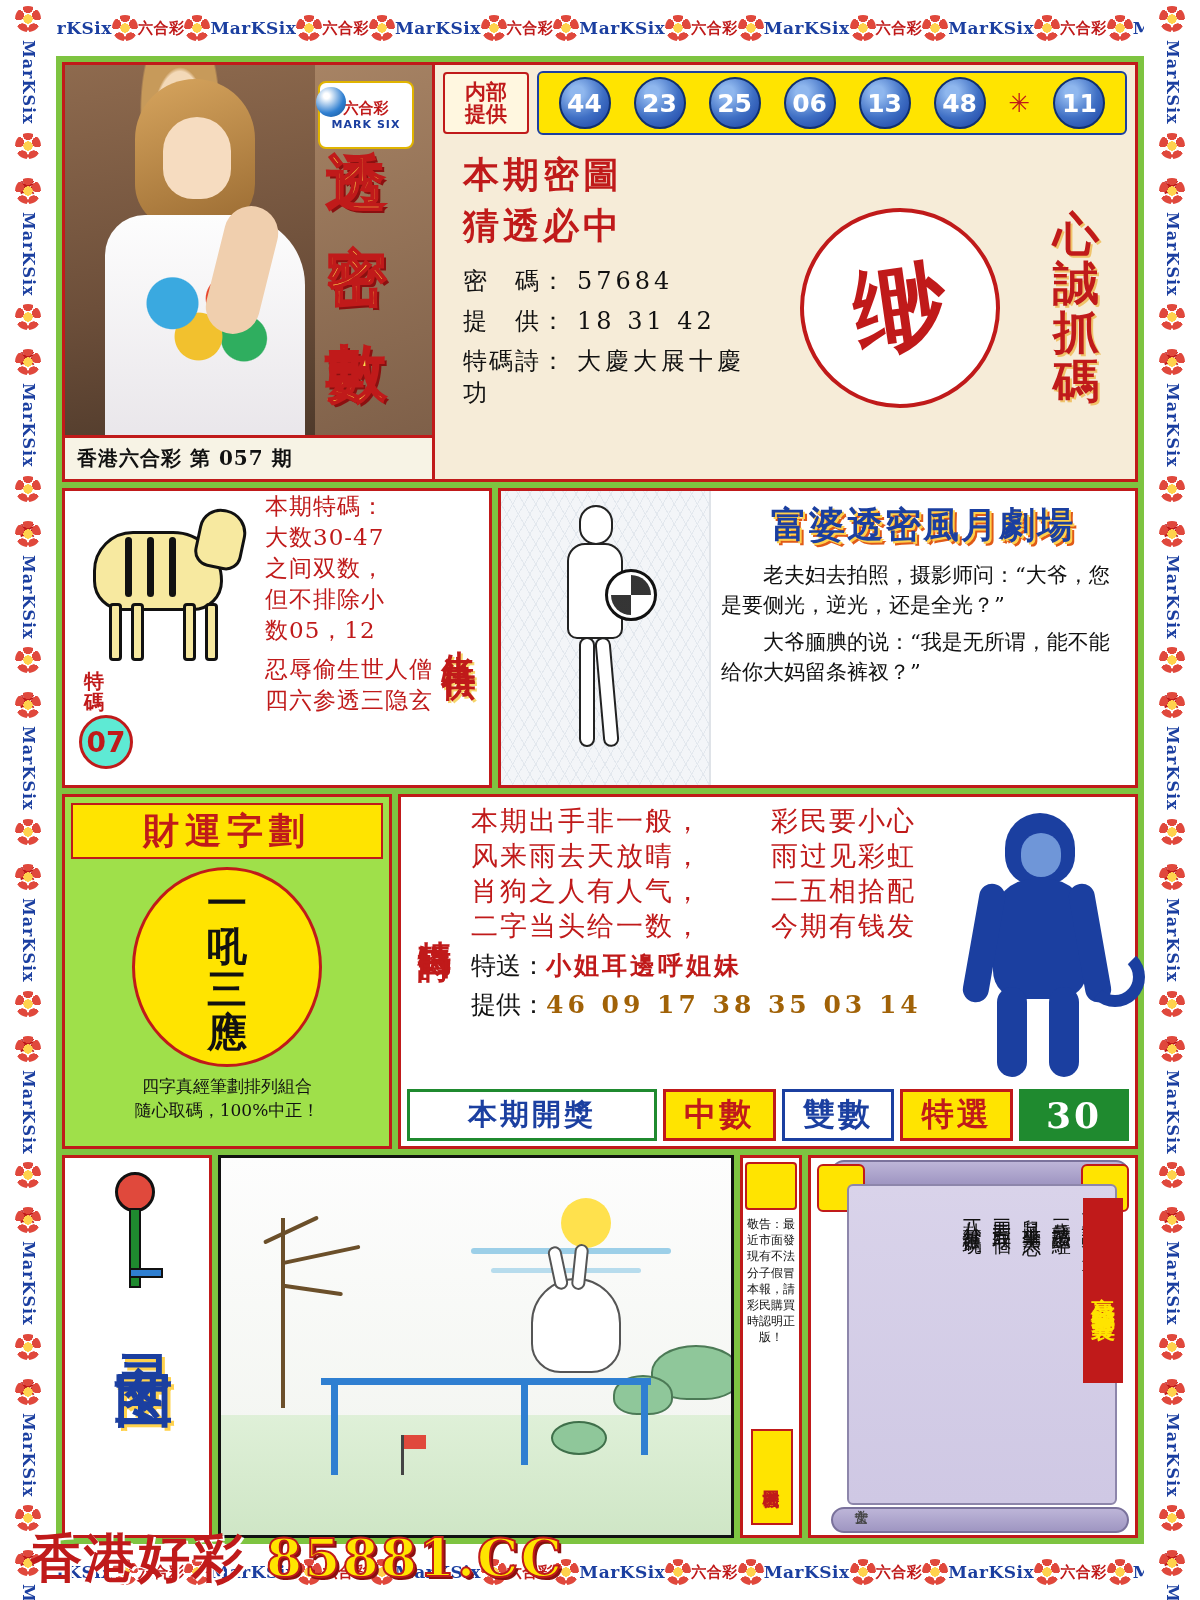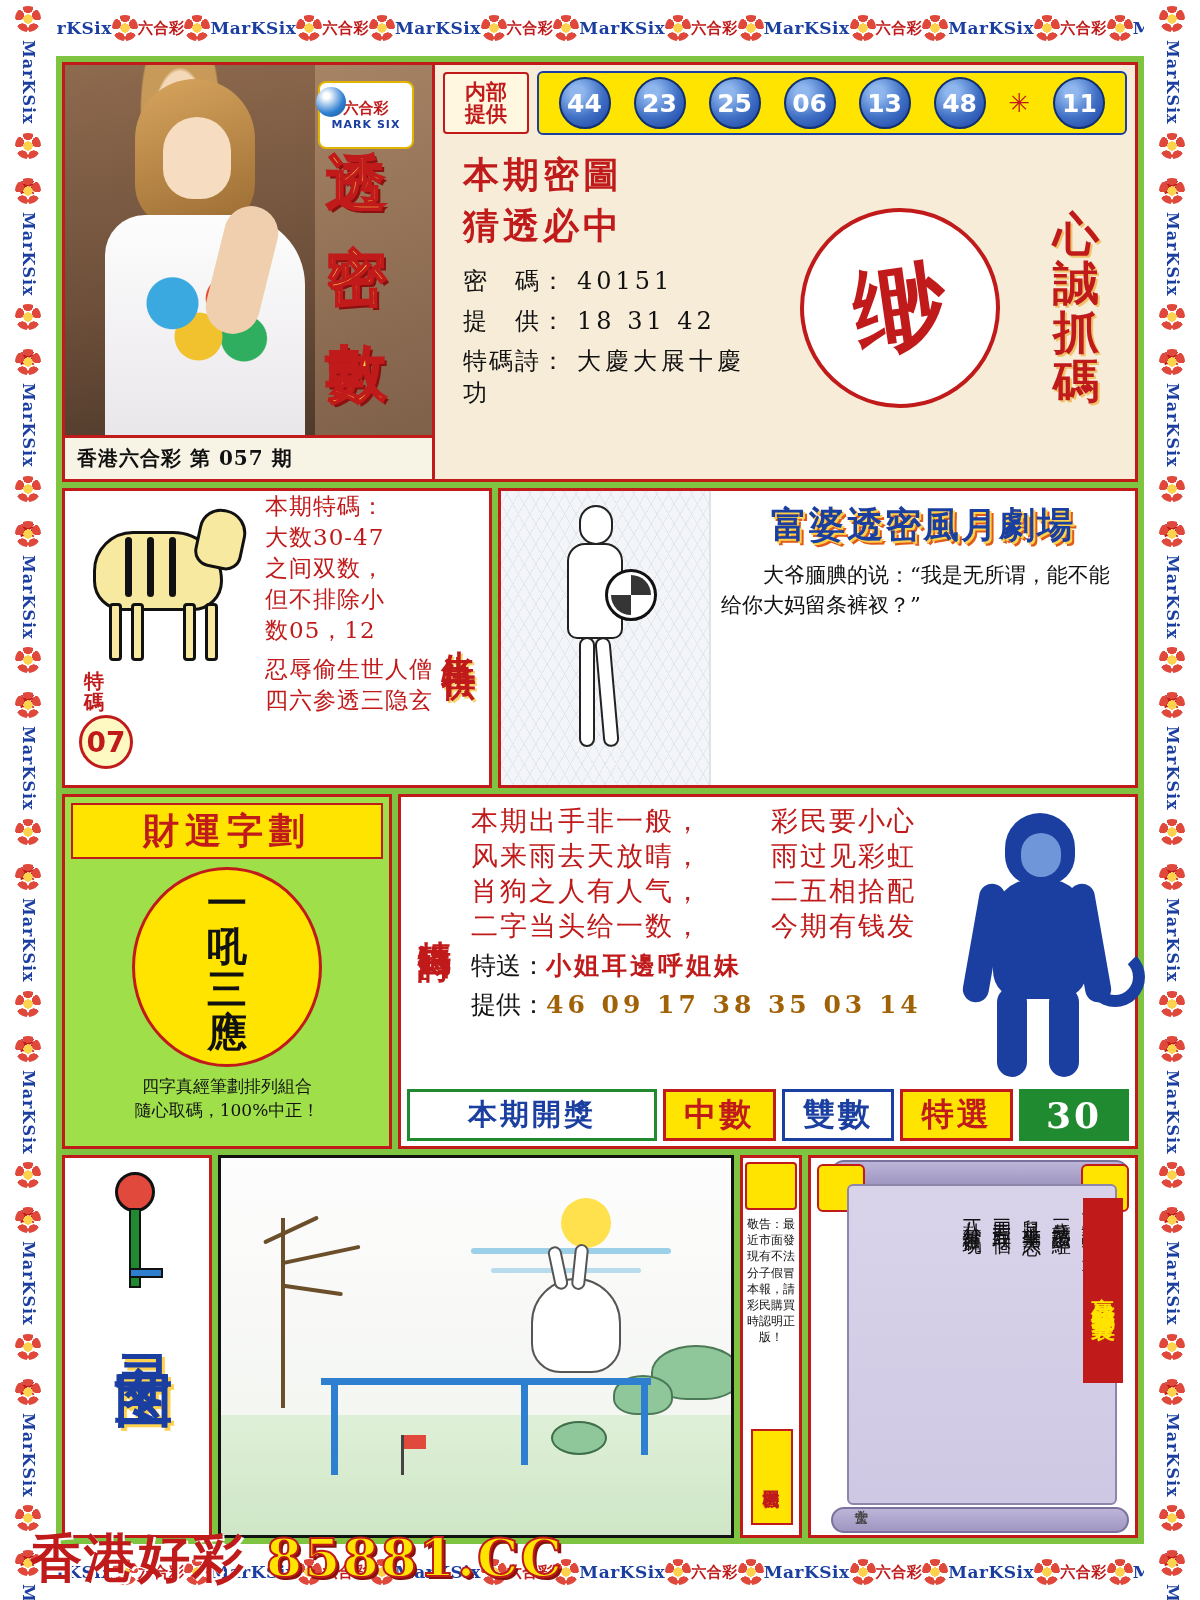--- a/index.html
+++ b/index.html
@@ -193,21 +193,21 @@
     background:#f7e9a0; border:3px solid #111; border-radius:22px 24px 16px 16px;
     transform:rotate(12deg);
   }
   .leg { position:absolute; width:13px; height:58px; background:#f7e9a0; border:3px solid #111; border-radius:4px;}
   .te-ma {
     position:absolute; left:10px; bottom:72px; font-size:20px; color:#c01a1a; font-weight:bold;
     font-family:"DejaVu Serif", serif; line-height:1.05; text-align:center; width:38px;
   }
   .ball07 {
     position:absolute; left:14px; bottom:16px; width:54px; height:54px; border-radius:50%;
-    background:#fef9c3; border:3px solid #c01a1a; color:#c01a1a;
+    background:#5eead4; border:3px solid #c01a1a; color:#c01a1a;
     display:flex; align-items:center; justify-content:center; font-size:28px; font-weight:bold;
   }
   .zebra-text {
     flex:1; padding:0 4px 6px 0; font-family:"DejaVu Serif", serif;
     display:flex;
   }
   .zt-lines { flex:1; font-size:23px; color:#c01a1a; line-height:1.35; letter-spacing:1px; }
   .sx-vert {
     width:52px; display:flex; align-items:center; justify-content:center;
   }
@@ -558,21 +558,21 @@
               <span class="star">✳</span>
               <div class="ball">11</div>
             </div>
         </div>
 
         <div class="mid-right">
           <div class="mi-tu">
             <div class="line1">本期密圖</div>
             <div class="line2">猜透必中</div>
             <div class="kv">
-              <b>密　碼：</b><span class="val">40151</span>
+              <b>密　碼：</b><span class="val">57684</span>
             </div>
             <div class="kv">
               <b>提　供：</b><span class="val">18  31  42</span>
             </div>
             <div class="kv">
               <b>特碼詩：</b><span class="val">大慶大展十慶功</span>
             </div>
           </div>
 
           <div class="circle-wrap">
@@ -625,20 +625,21 @@
       <div class="theater">
         <div class="lady-art">
           <div class="lady-head"></div>
           <div class="lady-body"></div>
           <div class="lady-legl"></div>
           <div class="lady-legr"></div>
           <div class="lady-ball"></div>
         </div>
         <div class="theater-text">
           <div class="theater-title">富婆透密風月劇場</div>
+          <div class="joke">老夫妇去拍照，摄影师问：“大爷，您是要侧光，逆光，还是全光？”</div>
           <div class="joke">大爷腼腆的说：“我是无所谓，能不能给你大妈留条裤衩？”</div>
         </div>
       </div>
     </div>
 
     <div class="row3">
 
       <div class="cai-yun">
         <div class="cy-title">財運字劃</div>
         <div class="cy-ellipse">

